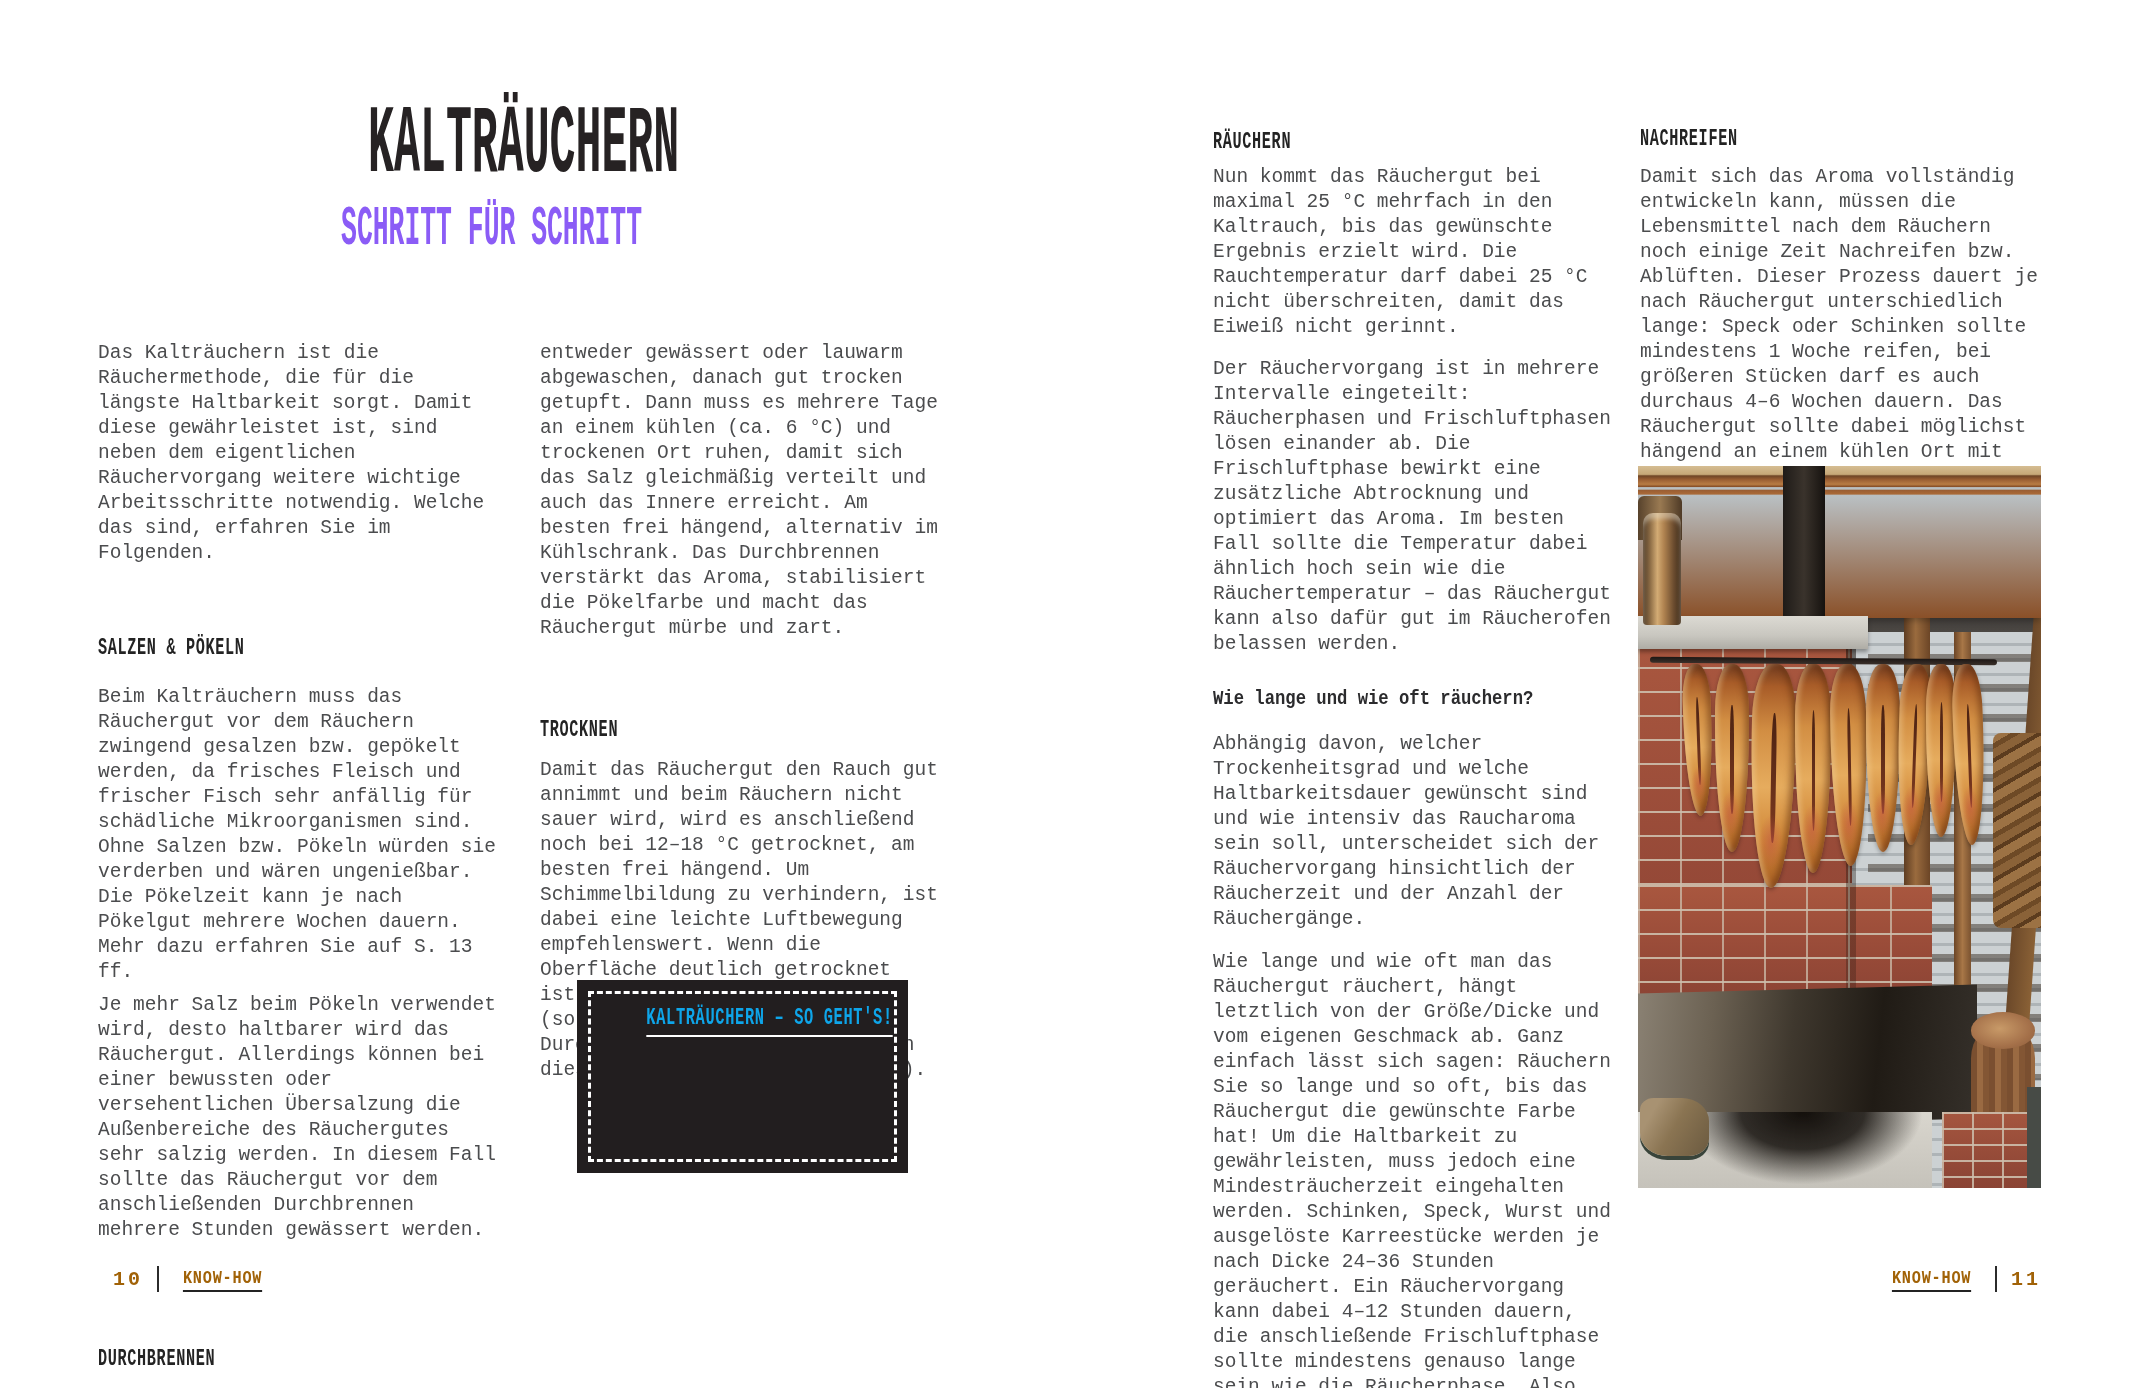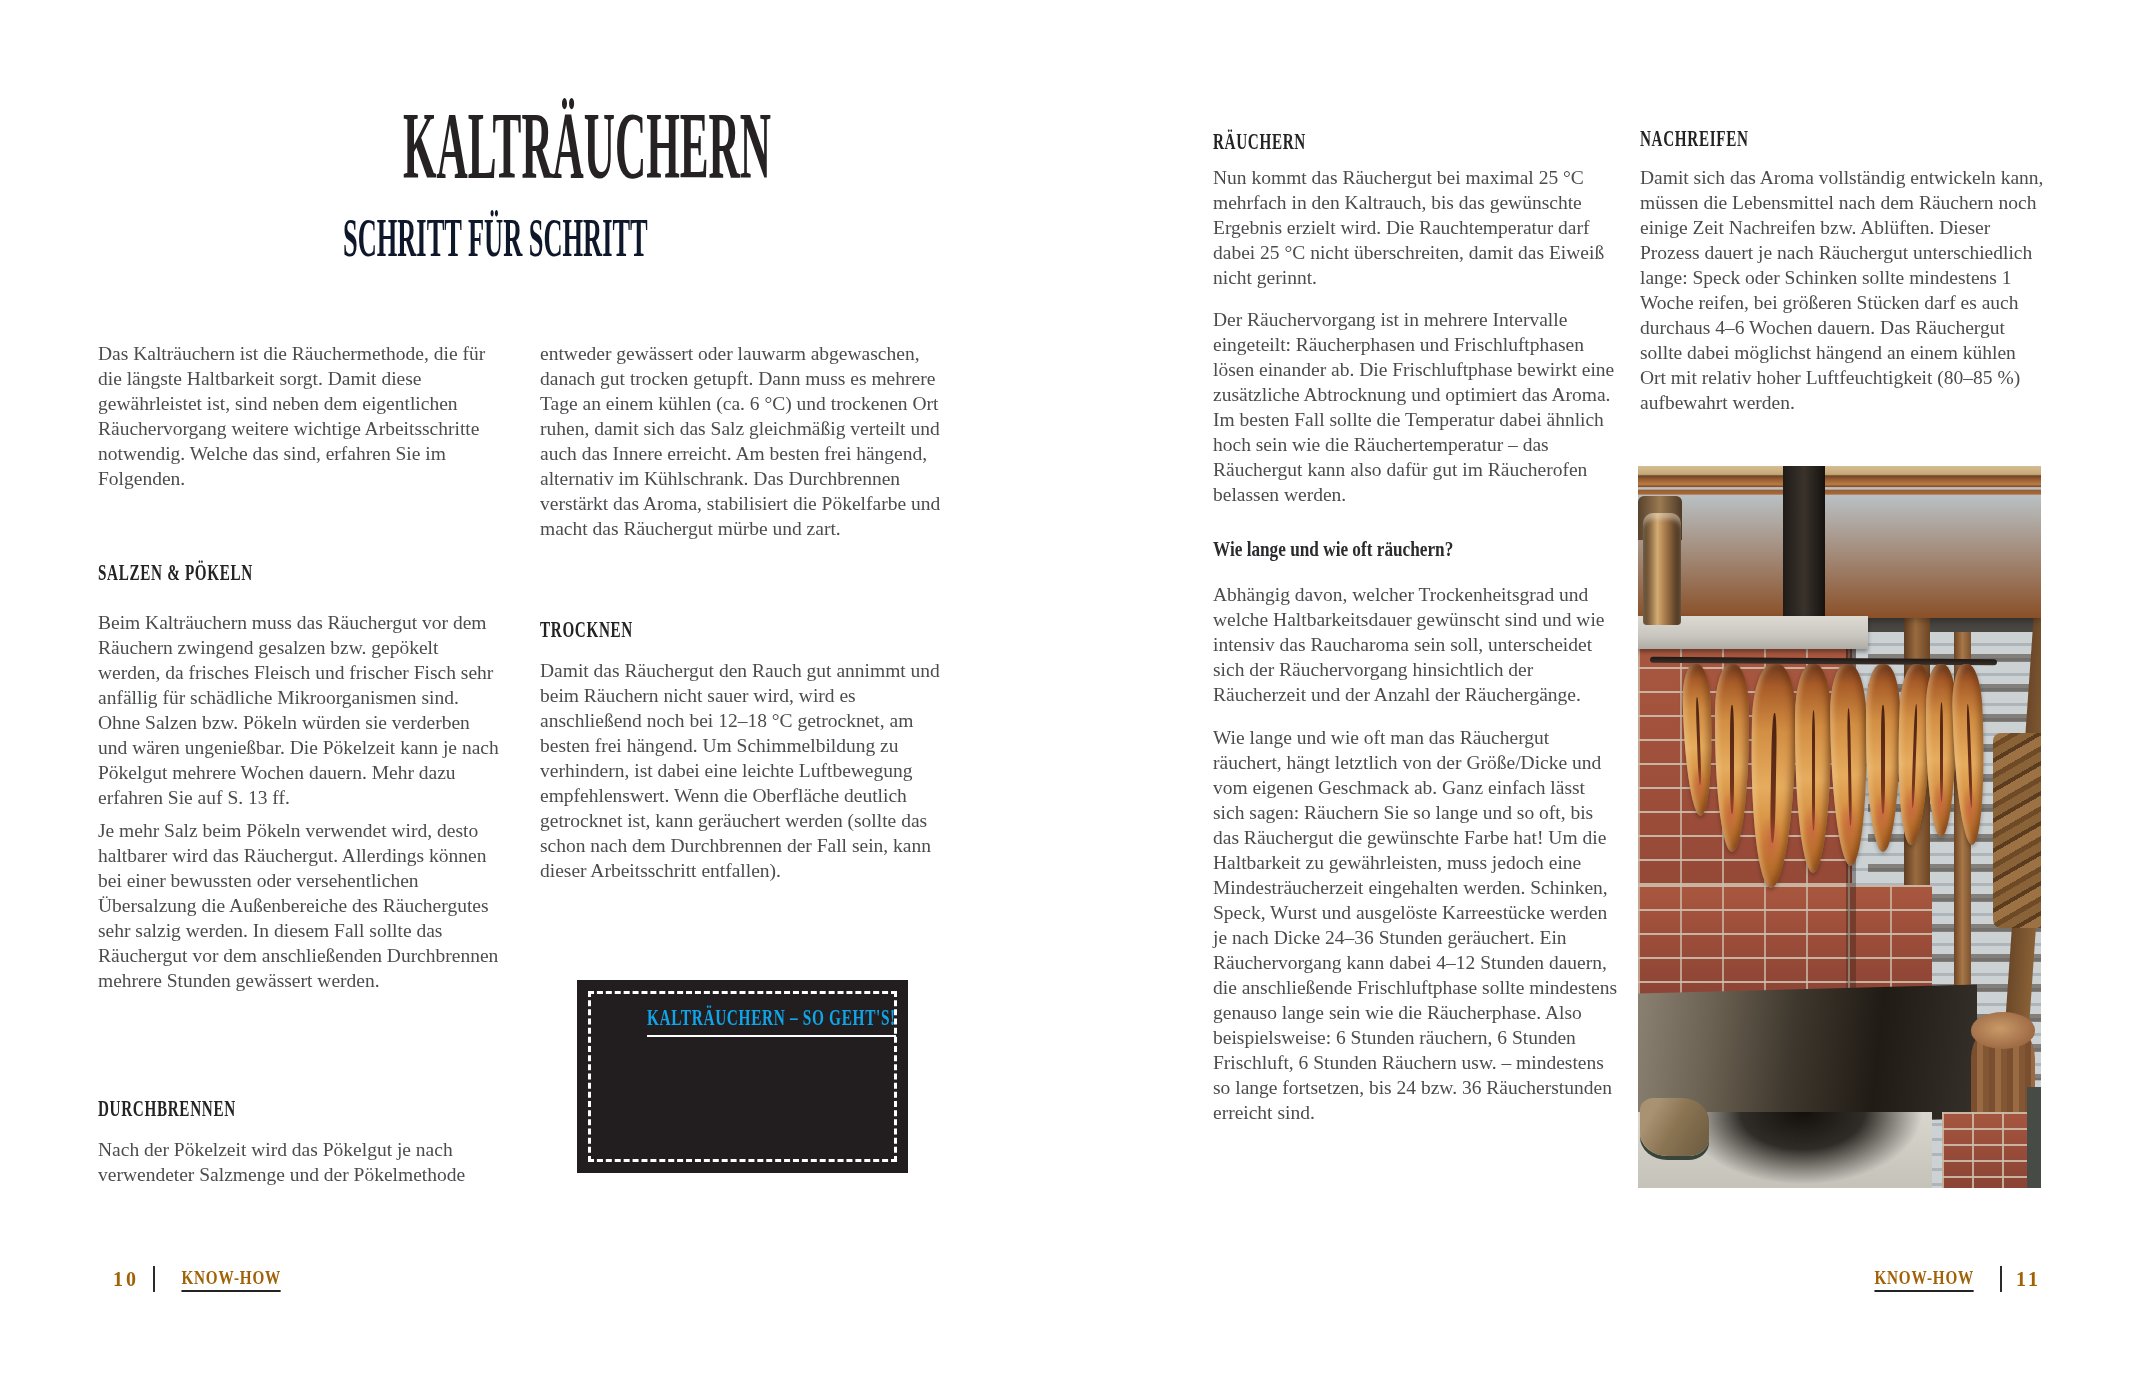--- a/index.html
+++ b/index.html
@@ -1,22 +1,22 @@
 <!DOCTYPE html>
 <html lang="de"><head>
 <meta charset="utf-8">
 <style>
   html,body{margin:0;padding:0;background:#ffffff;}
   .spread{position:relative;width:2154px;height:1388px;background:#ffffff;overflow:hidden;
-          font-family:Liberation Serif, serif;color:#4b4c4e;}
+          font-family:Liberation Mono, monospace;color:#4b4c4e;}
   
   .title-block{position:absolute;left:178px;top:100px;width:480px;text-align:center;}
   .title-block h1{margin:0;font-size:96px;line-height:92px;font-weight:bold;color:#262223;white-space:nowrap;}
   .title-block h1 .cond{display:inline-block;transform:scaleX(.45);transform-origin:center;}
-  .title-block .subtitle{margin-top:20px;font-size:55px;line-height:52px;font-weight:bold;color:#0f172a;white-space:nowrap;}
+  .title-block .subtitle{margin-top:12px;font-size:55px;line-height:52px;font-weight:bold;color:#8b5cf6;white-space:nowrap;}
   .title-block .subtitle .cond{display:inline-block;transform:scaleX(.48);transform-origin:center;}
   
   .col{position:absolute;width:404px;font-size:19.5px;line-height:25px;color:#4b4c4e;}
   .col p{margin:0;}
   .col h2{margin:0;font-size:23px;line-height:24px;font-weight:bold;color:#232323;white-space:nowrap;}
   .col h2 .cond{display:inline-block;transform:scaleX(.66);transform-origin:left center;letter-spacing:1px;}
   .col h3{margin:0;font-size:21px;line-height:22px;font-weight:bold;color:#2b2b2d;white-space:nowrap;}
   .col h3 .cond{display:inline-block;transform:scaleX(.82);transform-origin:left center;}
   .col1{left:98px;top:341px;}
   .col2{left:540px;top:341px;}

